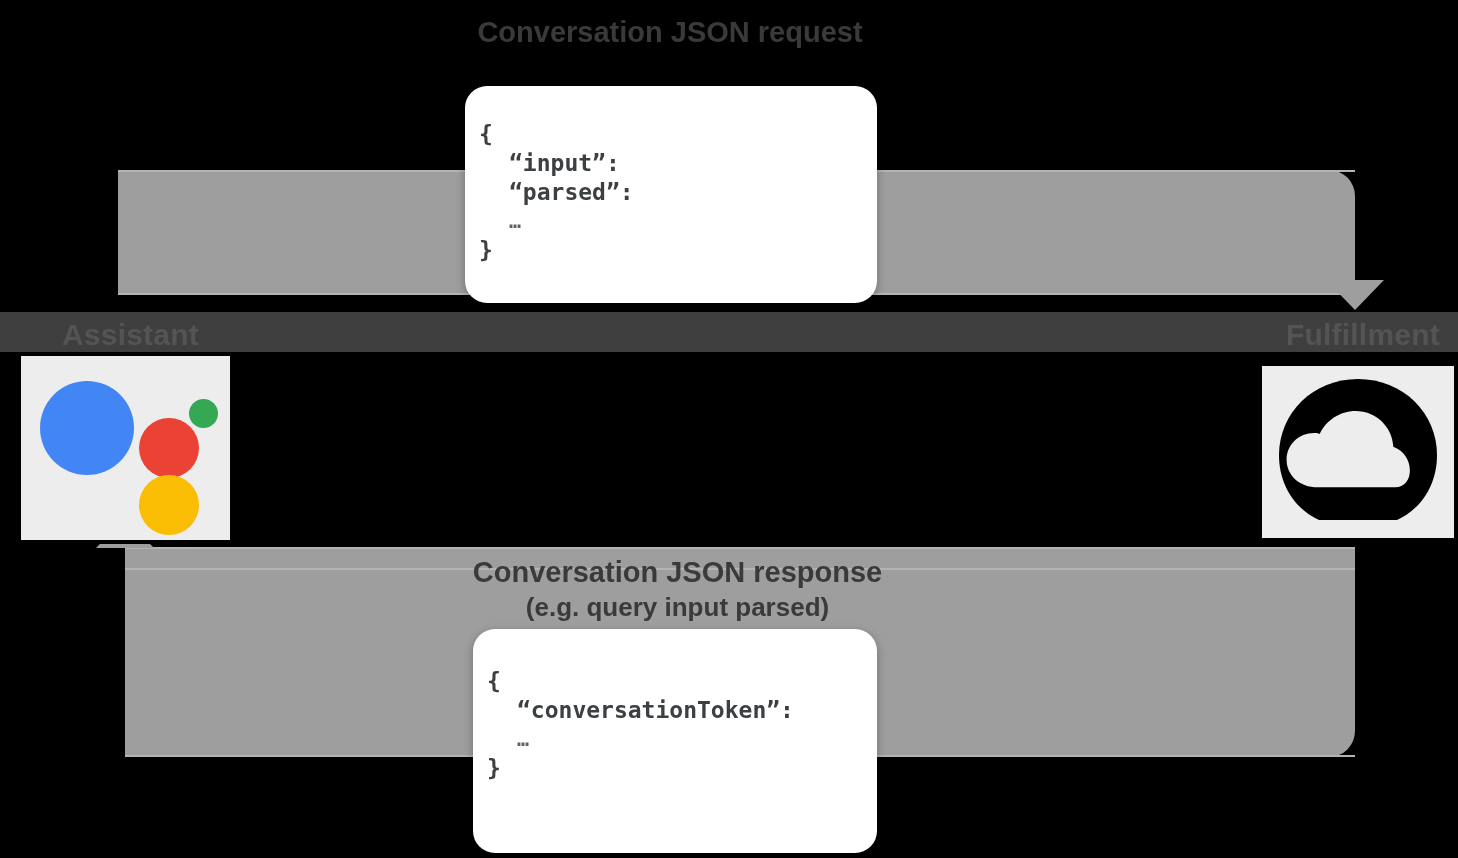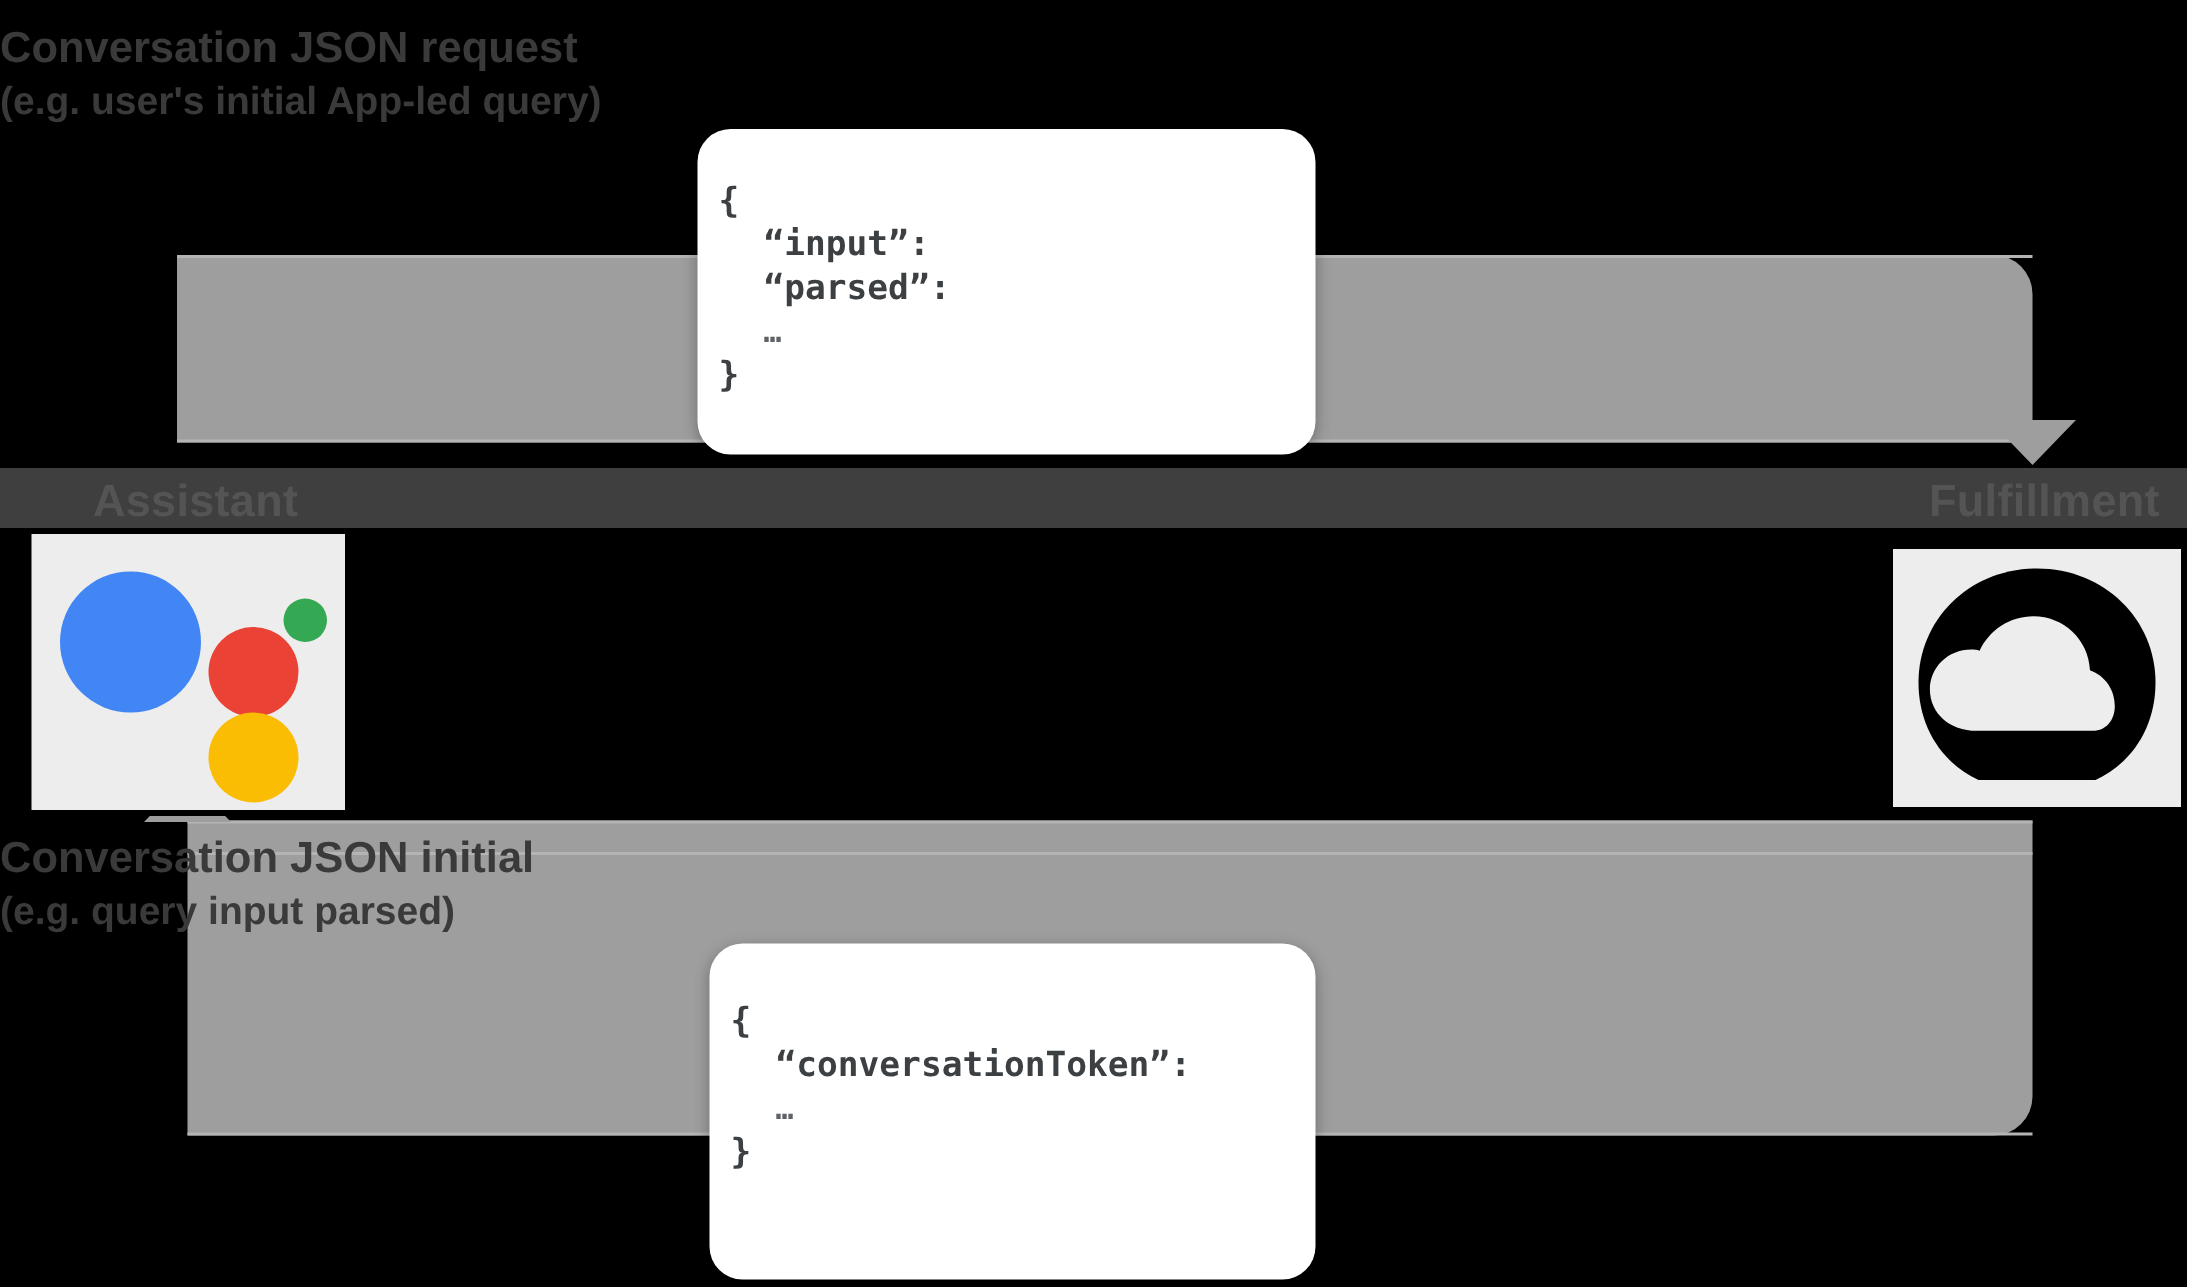--- a/index.html
+++ b/index.html
@@ -128,20 +128,21 @@
     left: 13px;
     top: 11px;
     width: 166px;
     height: 150px;
   }
   .cloud-badge svg { display: block; }
 
   
   .caption {
     position: absolute;
+    text-align: center;
     color: #3a3a3a;
     white-space: nowrap;
   }
   .caption .line1 {
     font-size: 29px;
     font-weight: 700;
     line-height: 36px;
   }
   .caption .line2 {
     font-size: 26px;
@@ -195,21 +196,20 @@
     letter-spacing: 1px;
   }
 </style>
 </head>
 <body>
 
 <div id="stage">
 
   <div class="caption caption-top">
     <div class="line1">Conversation JSON request</div>
-    <div class="line2">(e.g. user's initial App-led query)</div>
   </div>
 
   <div class="band band-top"></div>
   <div class="band-top-rule" style="top:170px;"></div>
   <div class="band-top-rule" style="top:293px;"></div>
   <div class="arrowhead-down"></div>
 
   <div class="json-card json-card-top">
     <div class="json-line">{</div>
     <div class="json-line json-indent">“input”:</div>
@@ -239,21 +239,21 @@
   <div class="node-tile tile-fulfillment">
     <div class="cloud-badge">
       <svg viewBox="0 0 166 150" width="166" height="150" aria-hidden="true">
         <path fill="#000000" d="M83 2 C38 2 4 36 4 78 C4 108 20 132 44 143 L122 143 C146 132 162 108 162 78 C162 36 128 2 83 2 Z"></path>
         <path fill="#ededed" d="M64 122 C44 122 30 109 30 92 C30 76 43 63 60 63 C62 63 64 63 66 64 C73 49 88 39 105 39 C127 39 145 56 146 78 C157 82 164 92 164 104 C164 114 158 122 148 122 Z" transform="translate(-16,-2) scale(0.92)"></path>
       </svg>
     </div>
   </div>
 
   <div class="caption caption-bottom">
-    <div class="line1">Conversation JSON initial</div>
+    <div class="line1">Conversation JSON response</div>
     <div class="line2">(e.g. query input parsed)</div>
   </div>
 
   <div class="json-card json-card-bottom">
     <div class="json-line">{</div>
     <div class="json-line json-indent">“conversationToken”:</div>
     <div class="json-line json-ellipsis">…</div>
     <div class="json-line">}</div>
   </div>
 

